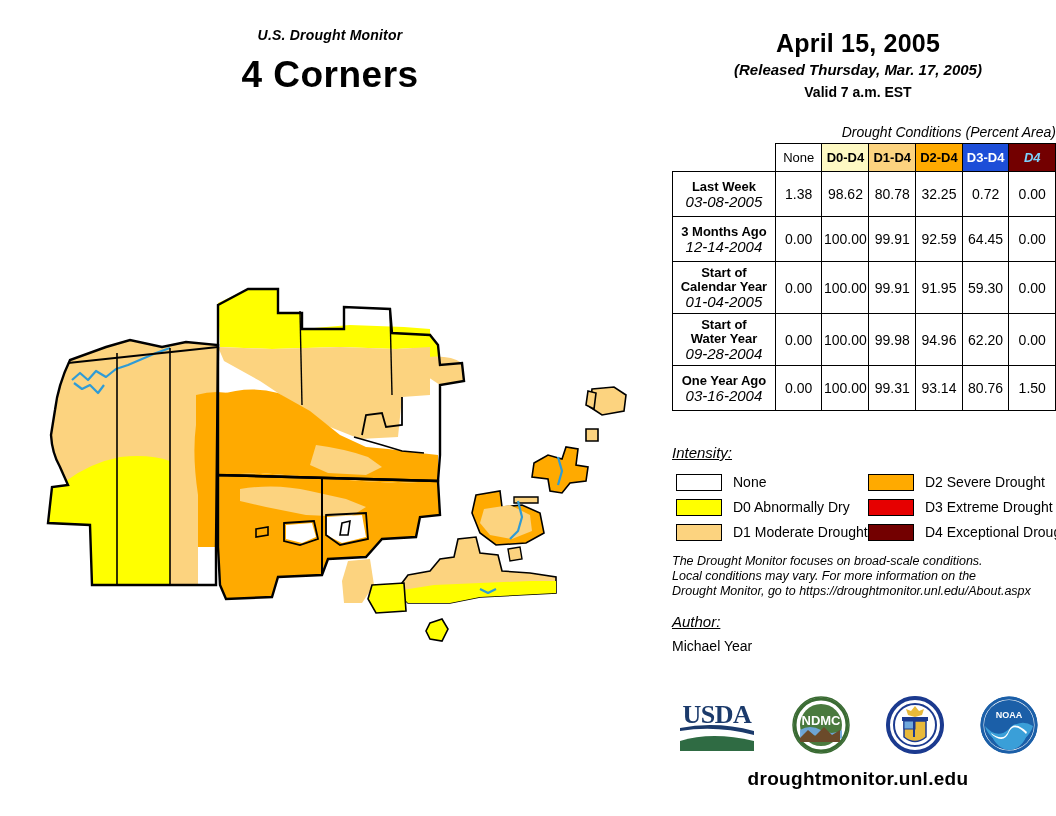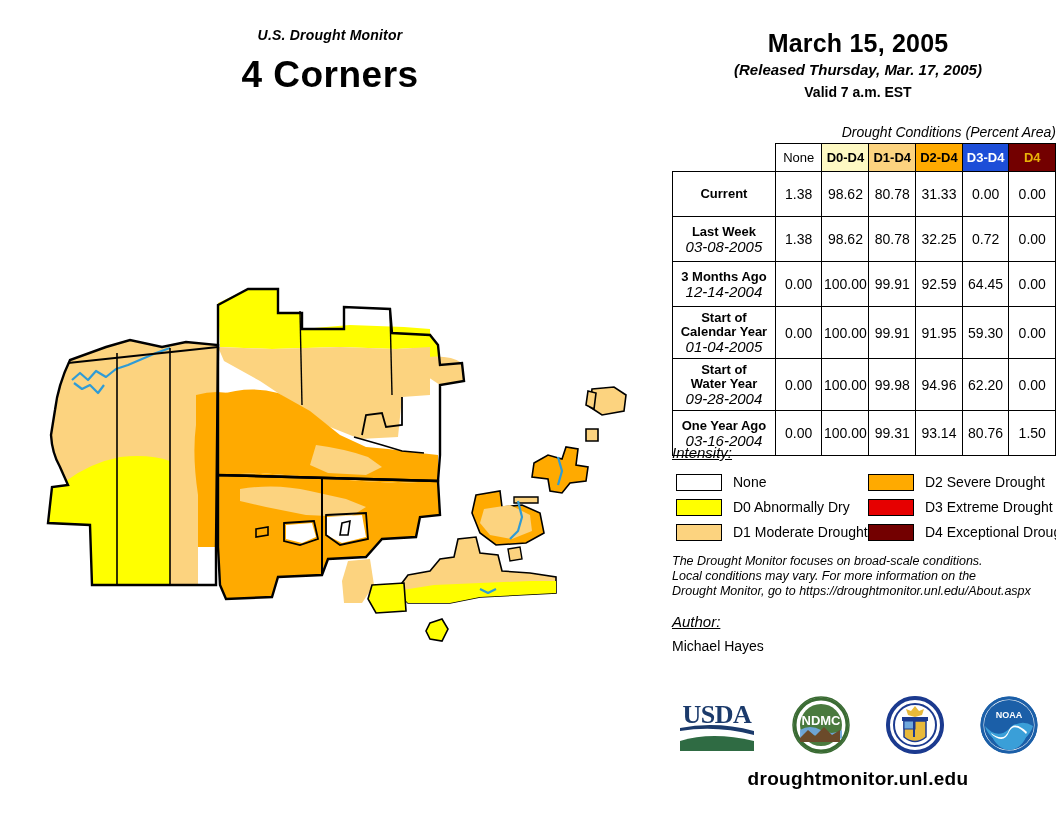--- a/index.html
+++ b/index.html
@@ -104,21 +104,21 @@
     width: 46px;
     font-size: 13px;
     font-weight: bold;
     border: 1px solid #000;
   }
   th.cat-none { background: #ffffff; font-weight: normal !important; }
   th.cat-d0   { background: #fef9c3; }
   th.cat-d1   { background: #fcd37f; }
   th.cat-d2   { background: #ffaa00; }
   th.cat-d3   { background: #1d4ed8; color: #ffffff; }
-  th.cat-d4   { background: #730000; color: #eab308; }
+  th.cat-d4   { background: #730000; color: #7dd3fc; font-style: italic; }
 
   table.stats td.rowlabel {
     width: 95px;
     padding: 4px 4px;
     line-height: 14px;
   }
   td.rowlabel .rl-title {
     font-weight: bold;
     font-size: 13px;
     display: block;
@@ -231,52 +231,41 @@
 </style>
 </head>
 <body>
 
 <div id="header-left">
   <div id="title-sub">U.S. Drought Monitor</div>
   <div id="title-main">4 Corners</div>
 </div>
 
 <div id="header-right">
-  <div id="date-main">March 15, 2005</div>
+  <div id="date-main">April 15, 2005</div>
   <div id="date-released">(Released Thursday, Mar. 17, 2005)</div>
   <div id="date-valid">Valid 7 a.m. EST</div>
 </div>
 
 <div id="table-caption">Drought Conditions (Percent Area)</div>
 
 <div id="stats-table-wrap">
   <table class="stats">
     <thead>
       <tr class="header-row">
         <th class="corner"></th>
         <th class="cat cat-none">None</th>
         <th class="cat cat-d0">D0-D4</th>
         <th class="cat cat-d1">D1-D4</th>
         <th class="cat cat-d2">D2-D4</th>
         <th class="cat cat-d3">D3-D4</th>
         <th class="cat cat-d4">D4</th>
       </tr>
     </thead>
     <tbody id="stats-body">
-        <tr>
-          <td class="rowlabel">
-            <span class="rl-title">Current</span>
-          </td>
-          <td class="val">1.38</td>
-          <td class="val">98.62</td>
-          <td class="val">80.78</td>
-          <td class="val">31.33</td>
-          <td class="val">0.00</td>
-          <td class="val">0.00</td>
-        </tr>
         <tr>
           <td class="rowlabel">
             <span class="rl-title">Last Week</span>
             <span class="rl-date">03-08-2005</span>
           </td>
           <td class="val">1.38</td>
           <td class="val">98.62</td>
           <td class="val">80.78</td>
           <td class="val">32.25</td>
           <td class="val">0.72</td>
@@ -360,21 +349,21 @@
     </div>
     <div class="legend-row">
       <div class="legend-swatch" style="background: rgb(115, 0, 0);"></div>
       <div class="legend-text">D4 Exceptional Drought</div>
     </div>
   </div>
 
 <div id="disclaimer">The Drought Monitor focuses on broad-scale conditions.<br>Local conditions may vary. For more information on the<br>Drought Monitor, go to https://droughtmonitor.unl.edu/About.aspx</div>
 <div id="author-label">Author:</div>
 <div id="author-lines">
-  <div>Michael Hayes</div>
+  <div>Michael Year</div>
 </div>
 
 <div id="logos">
 
   <div class="logo">
     <svg width="78" height="56" viewBox="0 0 78 56">
       <text x="39" y="26" text-anchor="middle" font-family="Liberation Serif, serif" font-size="26" font-weight="bold" fill="#1b3a6b" letter-spacing="-0.5">USDA</text>
       <path d="M2 34 Q 38 28 76 38 L76 34 Q 38 24 2 31 Z" fill="#1b3a6b"></path>
       <path d="M2 44 Q 34 34 76 44 L76 54 L2 54 Z" fill="#2f6b43"></path>
     </svg>

